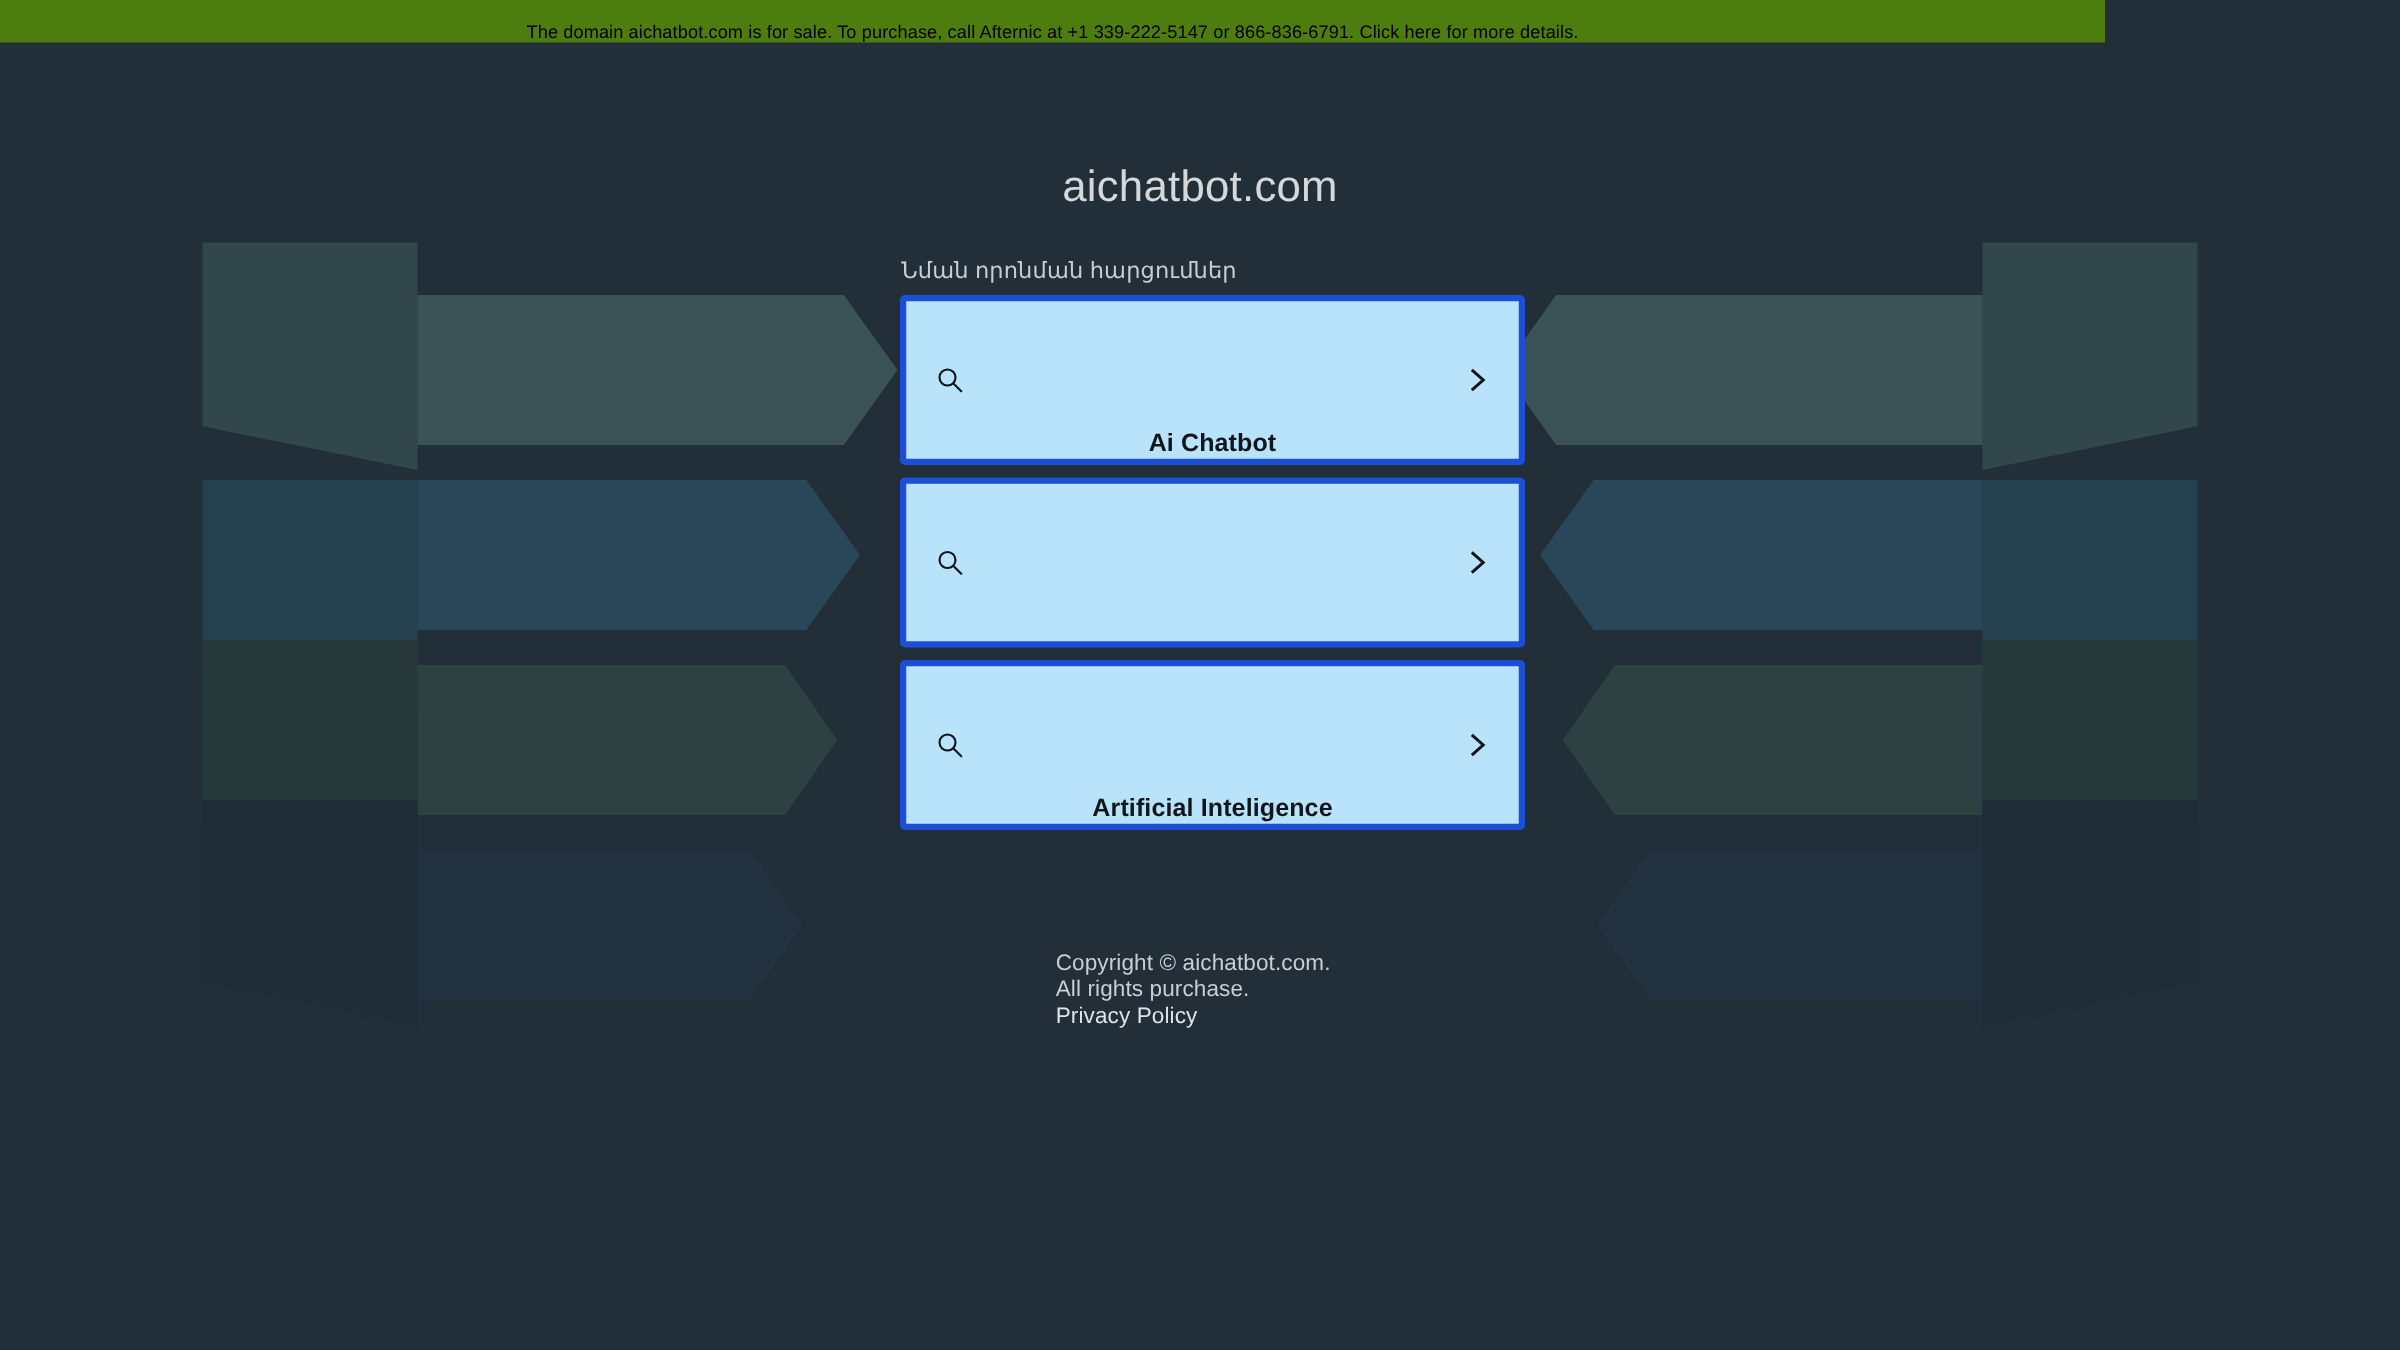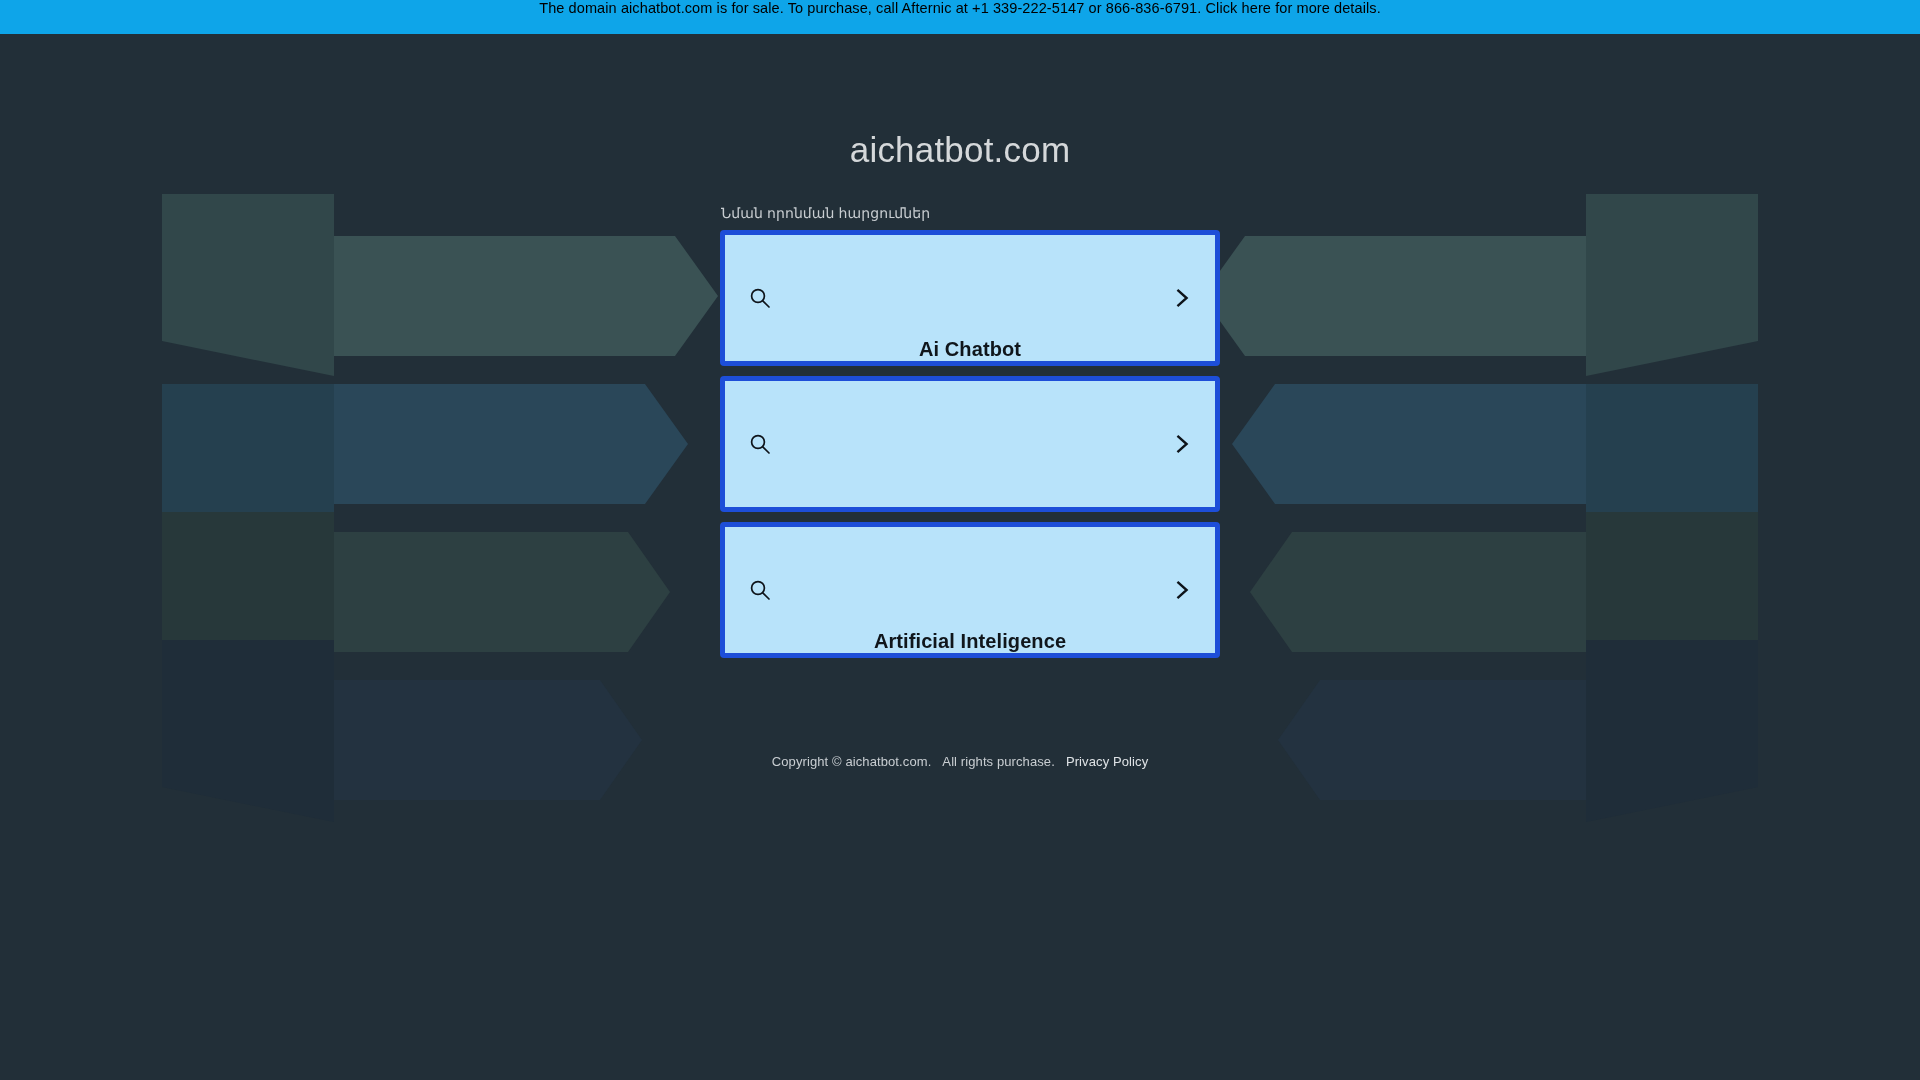--- a/index.html
+++ b/index.html
@@ -13,25 +13,25 @@
   body {
     background: #222f38;
     font-family: "Liberation Sans", sans-serif;
     position: relative;
   }
 
   
   #sale-banner {
     position: absolute;
     top: 0; left: 0;
-    width: 1920px;
+    width: 1684px;
     height: 34px;
-    background: #0ea5e9;
-    display: flex;
-    align-items: flex-start;
+    background: #4d7c0f;
+    display: flex;
+    align-items: flex-end;
     justify-content: center;
     z-index: 60;
   }
   #sale-banner .banner-text {
     font-size: 14.5px;
     color: #000000;
     letter-spacing: 0.1px;
     white-space: nowrap;
   }
 
@@ -75,21 +75,21 @@
     line-height: 1;
     margin-bottom: 38px;
   }
 
   #suggestions-block {
     width: 480px;
     position: relative;
   }
 
   #suggestions-label {
-    font-size: 14px;
+    font-size: 18px;
     color: #c8cdd1;
     margin-bottom: 9px;
     padding-left: 1px;
     letter-spacing: 0.1px;
   }
 
   .search-card {
     position: relative;
     width: 500px;
     height: 136px;
@@ -134,23 +134,24 @@
     display: block;
   }
 
   
   #footer {
     margin-top: 96px;
     display: flex;
     align-items: baseline;
     justify-content: flex-start;
     gap: 0;
-    font-size: 13px;
+    font-size: 18px;
     color: #c9ced2;
     letter-spacing: 0.1px;
+    flex-direction: column;
   }
   #footer .copyright-text { margin-right: 11px; }
   #footer .rights-text { margin-right: 11px; }
   #footer .privacy-link {
     color: #dfe3e6;
     cursor: pointer;
   }
 </style>
 </head>
 <body>

